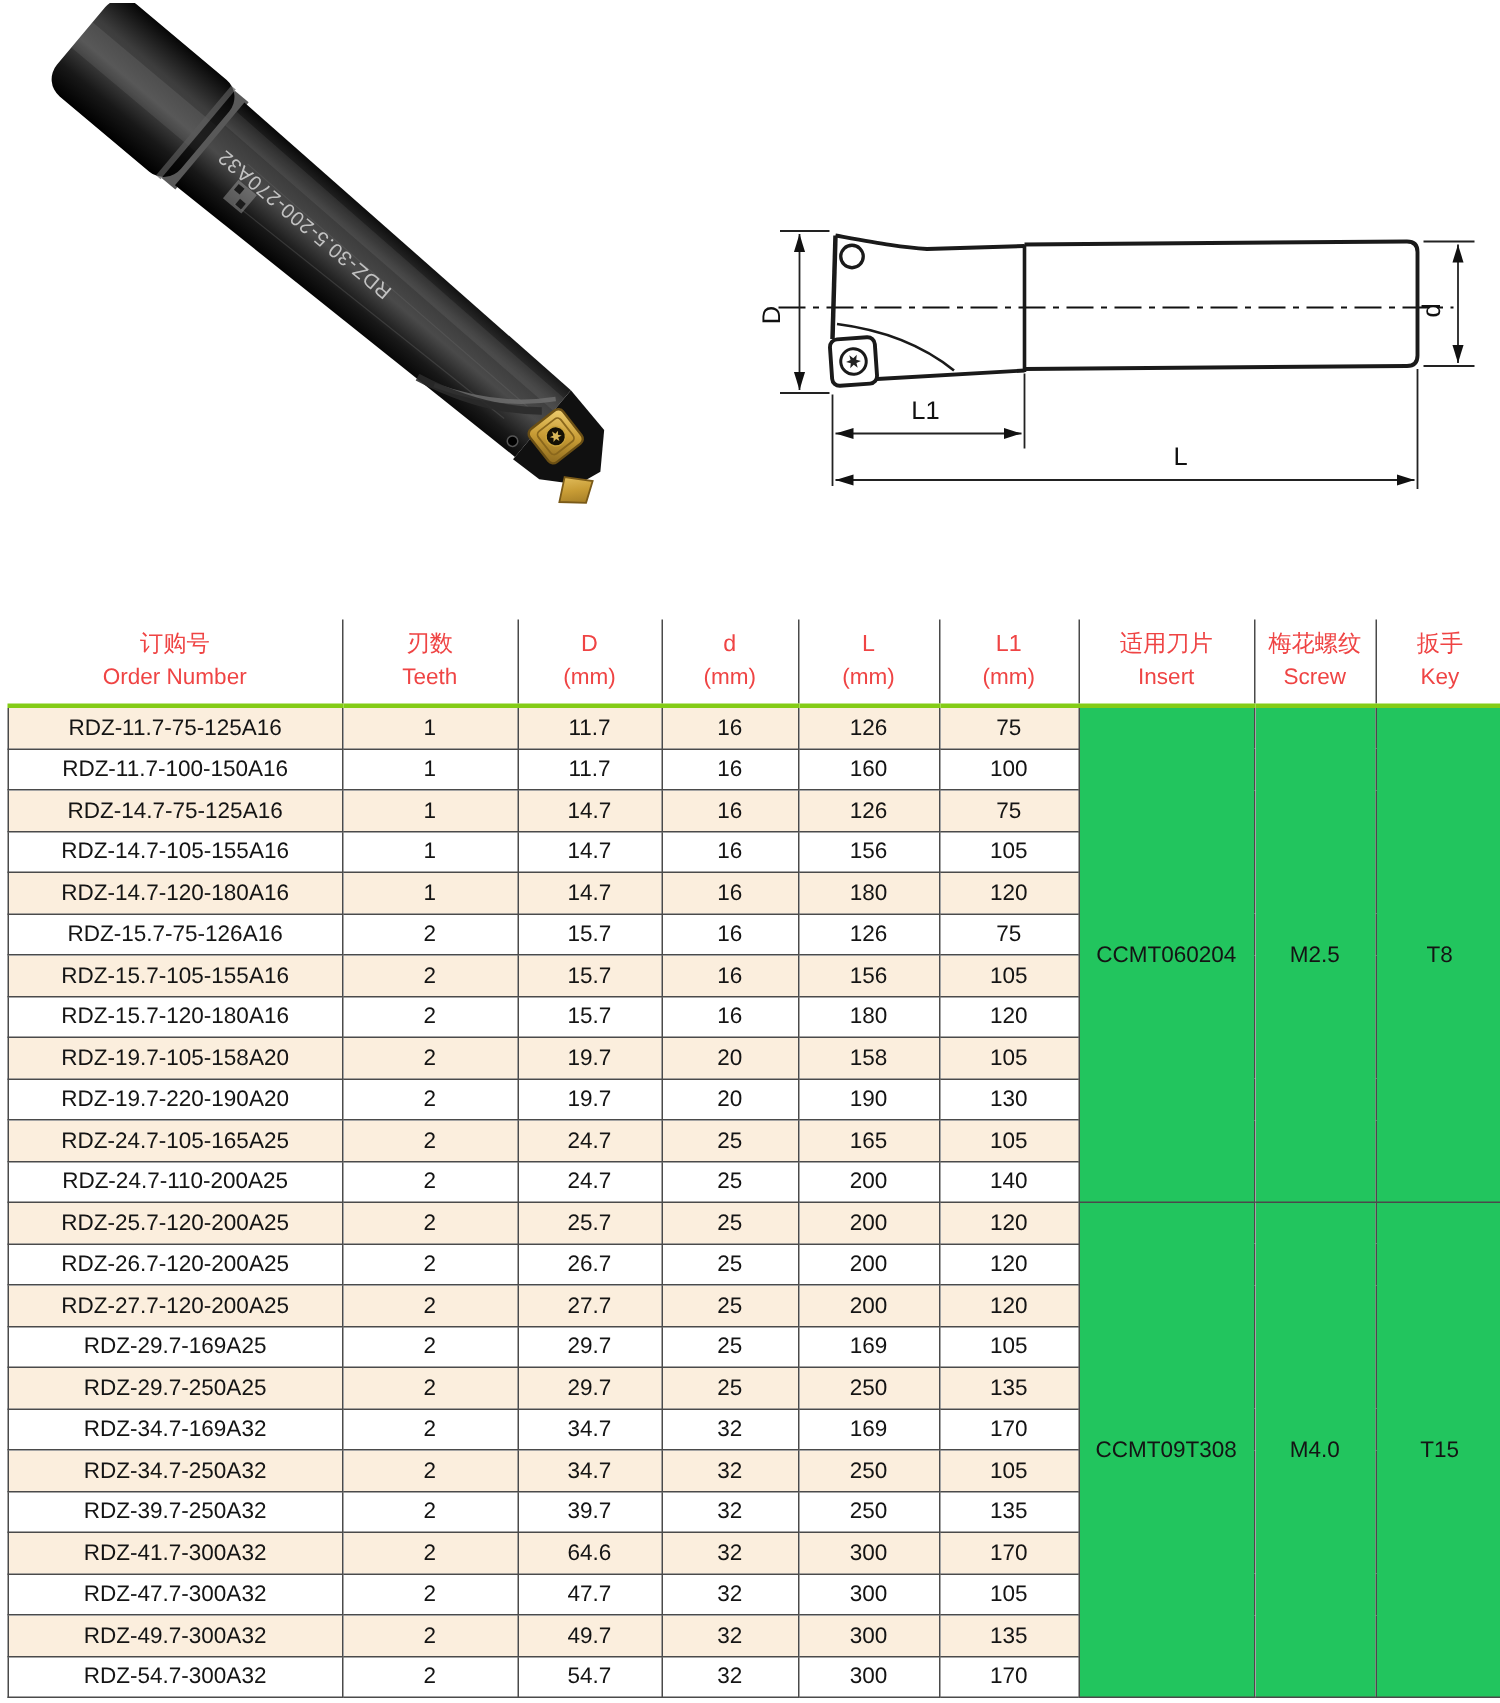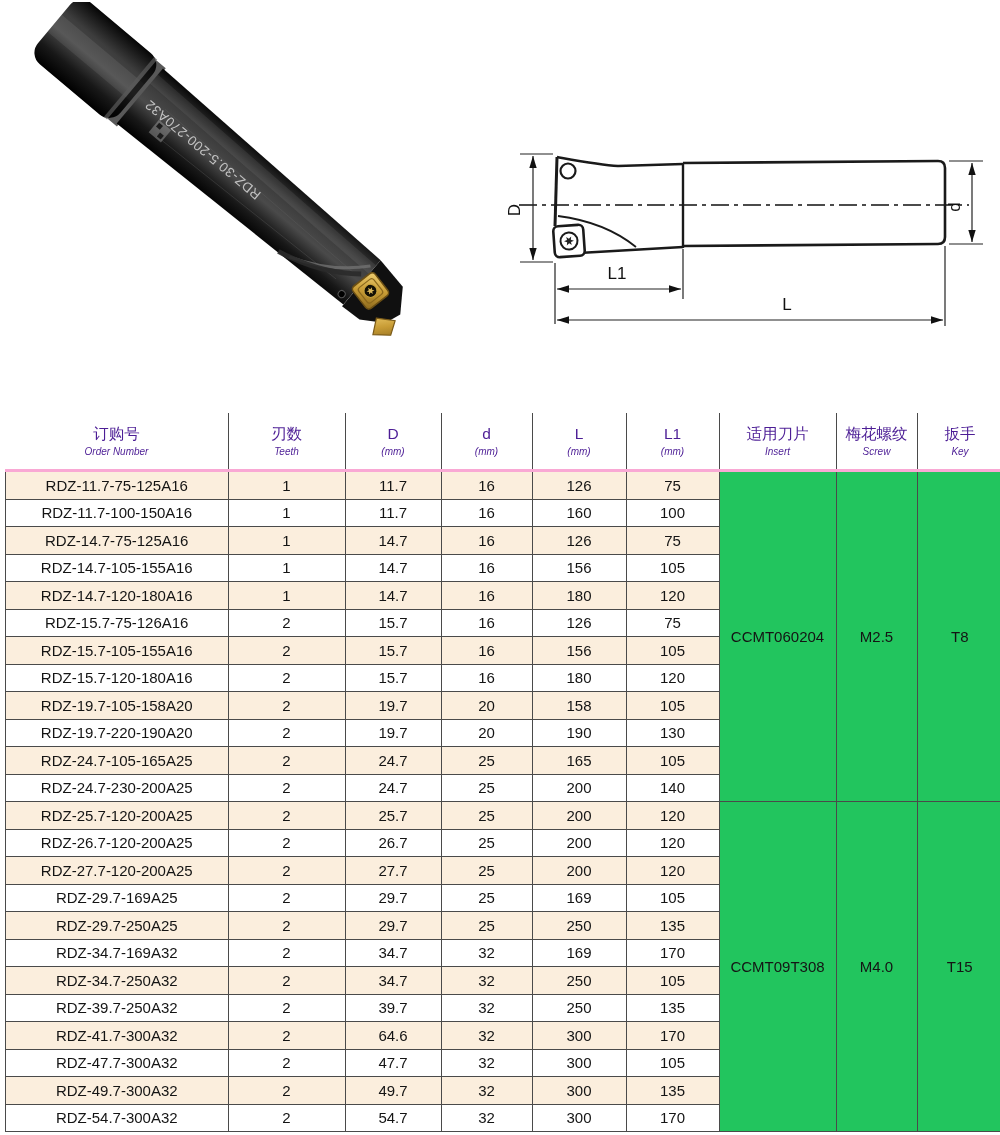--- a/index.html
+++ b/index.html
@@ -9,26 +9,26 @@
   }
   .photo-wrap{position:absolute;left:8px;top:2px;width:450px;height:396px;}
   .diagram-wrap{position:absolute;left:505px;top:127px;width:490px;height:215px;}
 
   table.spec{
     position:absolute;left:5px;top:413px;width:989px;
     border-collapse:collapse;table-layout:fixed;
   }
   table.spec th{
     font-weight:normal;height:56px;vertical-align:middle;
-    border-bottom:3px solid #f9a8d4;border-left:1px solid #4a4a4a;
-    padding:0;color:#4c1d95;
+    border-bottom:3px solid #84cc16;border-left:1px solid #4a4a4a;
+    padding:0;color:#ef4444;
   }
   table.spec th:first-child{border-left:none;}
   table.spec th .l1{font-size:15.5px;line-height:1.45;}
-  table.spec th .l2{font-size:10px;line-height:1.45;font-style:italic;}
+  table.spec th .l2{font-size:15px;line-height:1.45;}
   table.spec th:nth-child(1){width:222px;}
   table.spec th:nth-child(2){width:116px;}
   table.spec th:nth-child(3){width:95px;}
   table.spec th:nth-child(4){width:90px;}
   table.spec th:nth-child(5){width:93px;}
   table.spec th:nth-child(6){width:92px;}
   table.spec th:nth-child(7){width:116px;margin-top:32px;}
   table.spec th:nth-child(8){width:80px;}
   table.spec th:nth-child(9){width:85px;}
   table.spec td{
@@ -283,21 +283,21 @@
       </tr>
       <tr>
         <td class="data-cell">RDZ-24.7-105-165A25</td>
         <td class="data-cell">2</td>
         <td class="data-cell">24.7</td>
         <td class="data-cell">25</td>
         <td class="data-cell">165</td>
         <td class="data-cell">105</td>
       </tr>
       <tr>
-        <td class="data-cell">RDZ-24.7-230-200A25</td>
+        <td class="data-cell">RDZ-24.7-110-200A25</td>
         <td class="data-cell">2</td>
         <td class="data-cell">24.7</td>
         <td class="data-cell">25</td>
         <td class="data-cell">200</td>
         <td class="data-cell">140</td>
       </tr>
       <tr>
         <td class="data-cell">RDZ-25.7-120-200A25</td>
         <td class="data-cell">2</td>
         <td class="data-cell">25.7</td>

